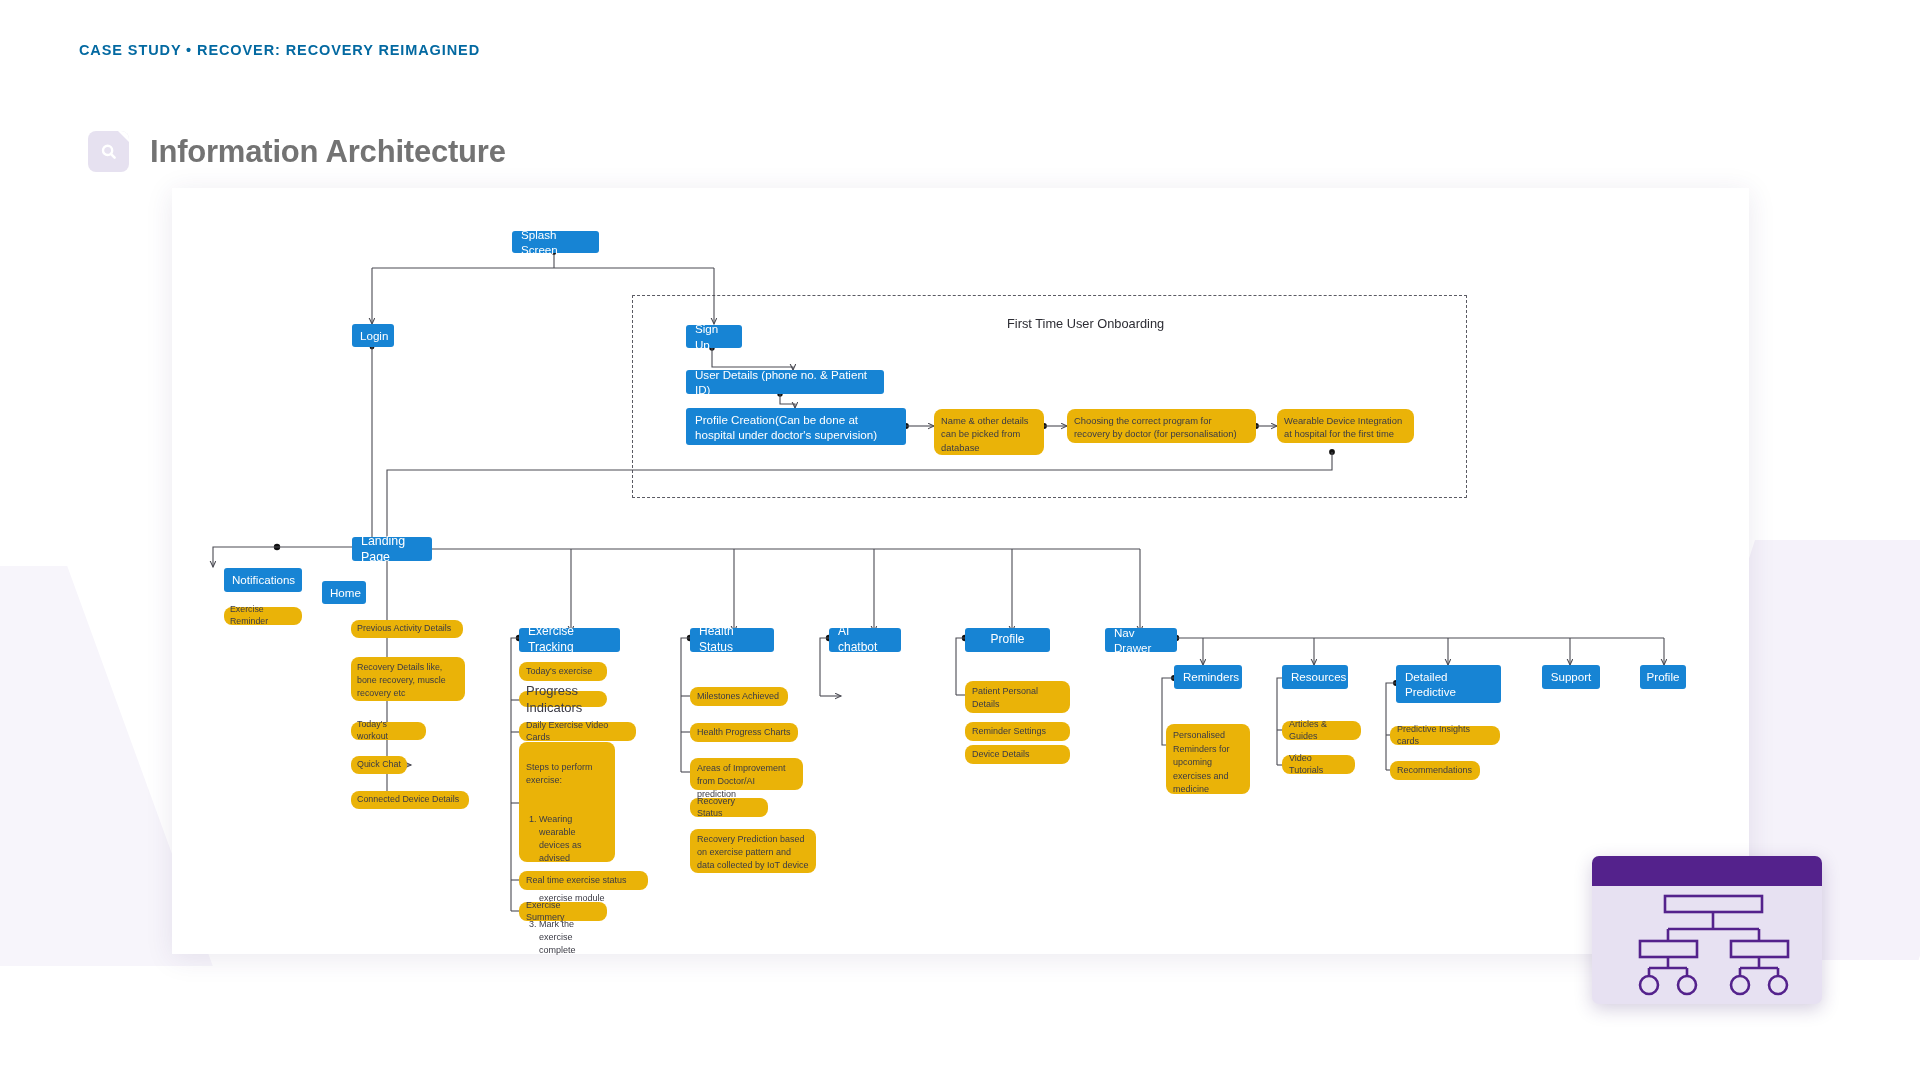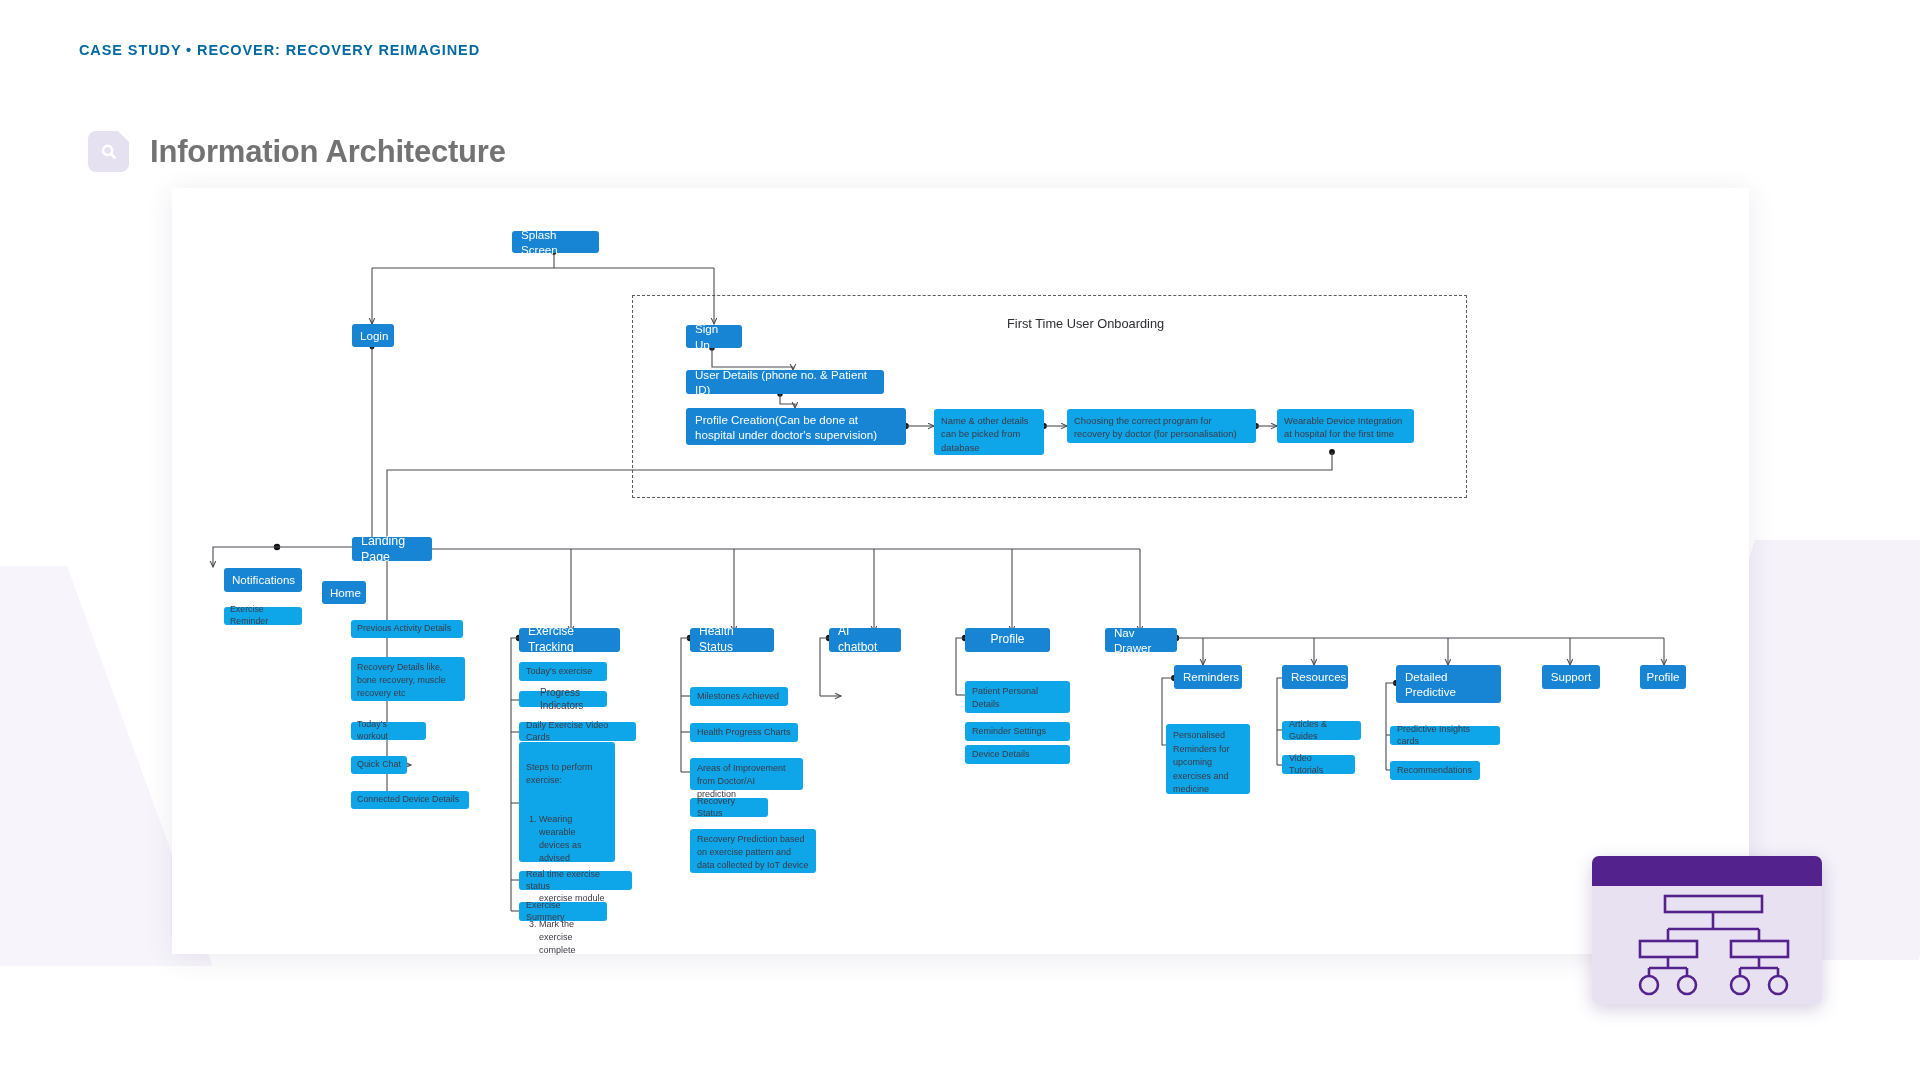--- a/index.html
+++ b/index.html
@@ -48,21 +48,21 @@
   .node {
     position: absolute; z-index: 6;
     border-radius: 3px;
     line-height: 1.33;
     white-space: pre-line;
   }
   .node.primary {
     background: #1784d4; color: #ffffff;
   }
   .node.light {
-    background: #0ea5e9; color: #3b3b45;
+    background: #eab308; color: #3b3b45; border-radius: 8px;
   }
   .node.plain { display: flex; align-items: center; }
 
   .dashed-region {
     position: absolute; z-index: 4;
     border: 1.4px dashed #5a5a63;
     border-radius: 1px;
   }
   .region-label {
     position: absolute; z-index: 6; color: #2c2c33; white-space: nowrap;
@@ -235,34 +235,34 @@
   <div class="node light plain" style="left:351px; top:722px; width:75px; height:18px; font-size:8.9px; padding:0 6px;">Today's workout</div>
 
   <div class="node light plain" style="left:351px; top:756px; width:56px; height:18px; font-size:8.9px; padding:0 6px;">Quick Chat</div>
 
   <div class="node light plain" style="left:351px; top:791px; width:118px; height:18px; font-size:8.9px; padding:0 6px;">Connected Device Details</div>
 
   <div class="node primary plain" style="left:519px; top:628px; width:101px; height:24px; font-size:12px; padding:0 9px;">Exercise Tracking</div>
 
   <div class="node light plain" style="left:519px; top:662px; width:88px; height:19px; font-size:9px; padding:0 7px;">Today's exercise</div>
 
-  <div class="node light plain" style="left:519px; top:691px; width:88px; height:16px; font-size:10px; padding:0 21px;">Progress Indicators</div>
+  <div class="node light plain" style="left:519px; top:691px; width:88px; height:16px; font-size:13px; padding:0 7px;">Progress Indicators</div>
 
   <div class="node light plain" style="left:519px; top:722px; width:117px; height:19px; font-size:9px; padding:0 7px;">Daily Exercise Video Cards</div>
 
   <div class="node light" style="left:519px; top:742px; width:96px; height:120px; font-size:9px; padding:6px 7px; line-height:1.45;">
     <div>Steps to perform exercise:</div>
     <ol style="margin:0 0 0 13px; padding:0;">
       <li>Wearing wearable devices as advised</li>
       <li>Start today's exercise module</li>
       <li>Mark the exercise complete</li>
     </ol>
   </div>
 
-  <div class="node light plain" style="left:519px; top:871px; width:113px; height:19px; font-size:9px; padding:0 7px;">Real time exercise status</div>
+  <div class="node light plain" style="left:519px; top:871px; width:129px; height:19px; font-size:9px; padding:0 7px;">Real time exercise status</div>
 
   <div class="node light plain" style="left:519px; top:902px; width:88px; height:19px; font-size:9px; padding:0 7px;">Exercise Summery</div>
 
   <div class="node primary plain" style="left:690px; top:628px; width:84px; height:24px; font-size:12px; padding:0 9px;">Health Status</div>
 
   <div class="node light plain" style="left:690px; top:687px; width:98px; height:19px; font-size:9px; padding:0 7px;">Milestones Achieved</div>
 
   <div class="node light plain" style="left:690px; top:723px; width:108px; height:19px; font-size:9px; padding:0 7px;">Health Progress Charts</div>
 
   <div class="node light" style="left:690px; top:758px; width:113px; height:32px; font-size:9px; padding:4px 7px; line-height:1.45;">Areas of Improvement from Doctor/AI prediction</div>

